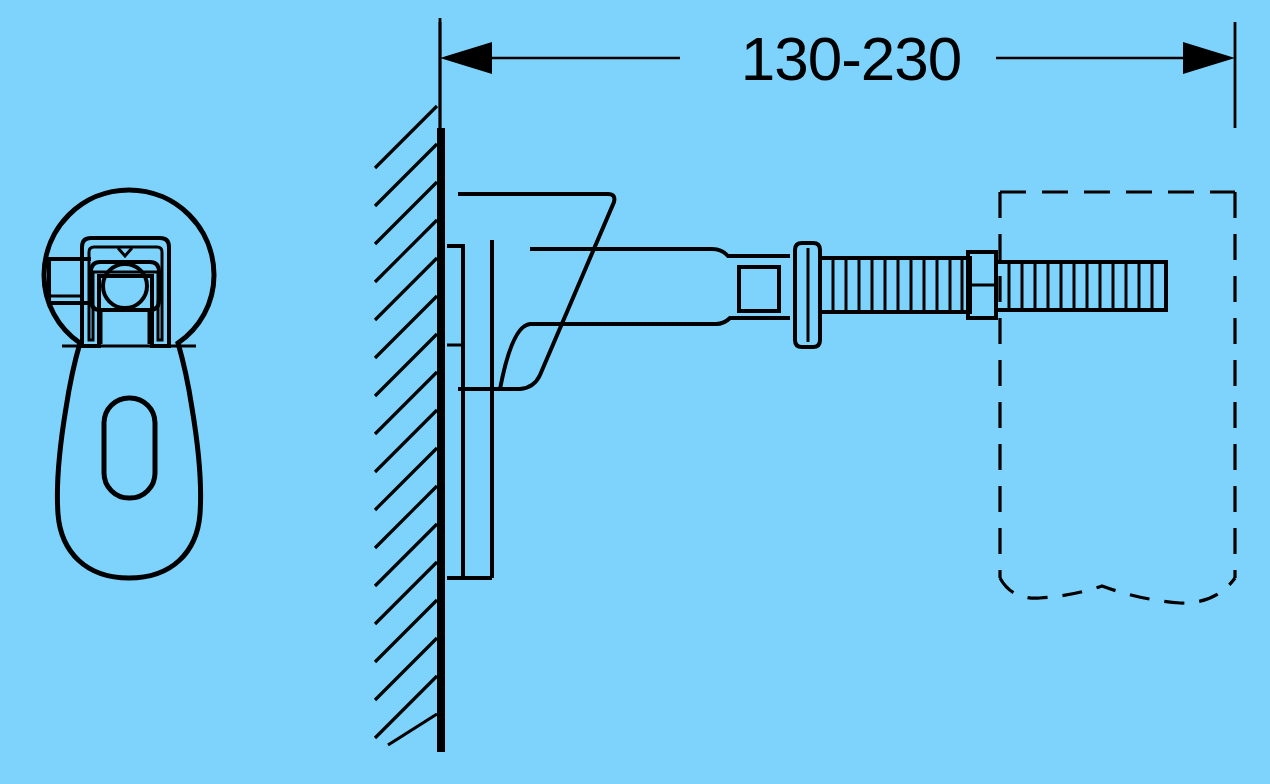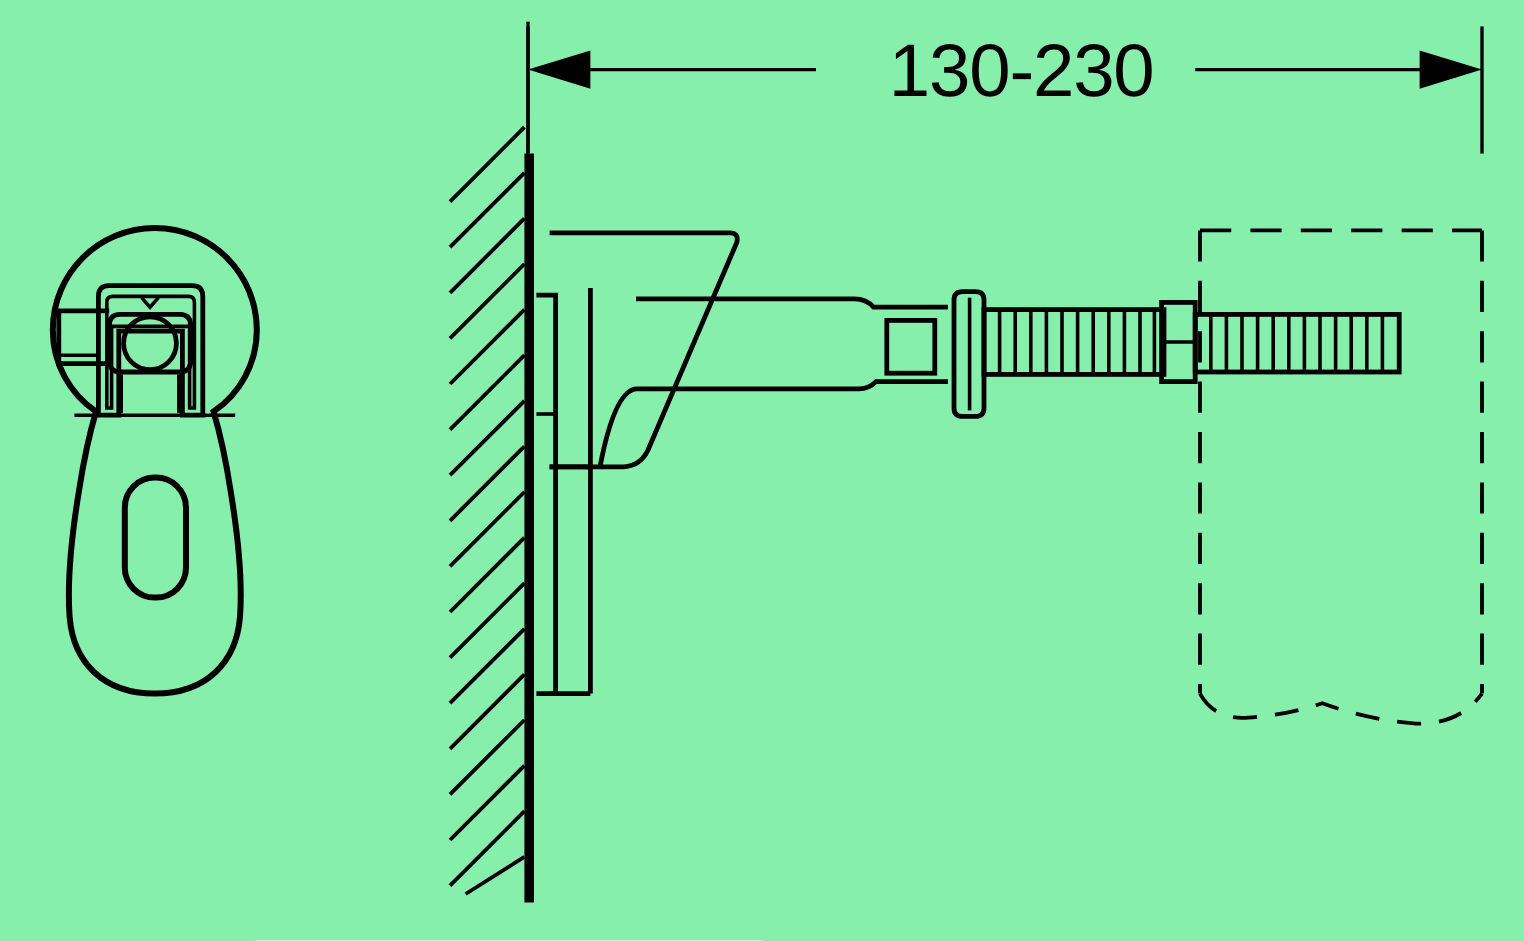--- a/index.html
+++ b/index.html
@@ -10,21 +10,21 @@
   body {
     width: 1270px;
     height: 784px;
     font-family: "Liberation Sans", sans-serif;
     overflow: hidden;
   }
   #drawing-root {
     position: relative;
     width: 1270px;
     height: 784px;
-    background: #86efac;
+    background: #7dd3fc;
   }
   svg.tech-drawing {
     display: block;
     width: 1270px;
     height: 784px;
   }
   .ln {
     stroke: #000000;
     fill: none;
     stroke-linecap: butt;

